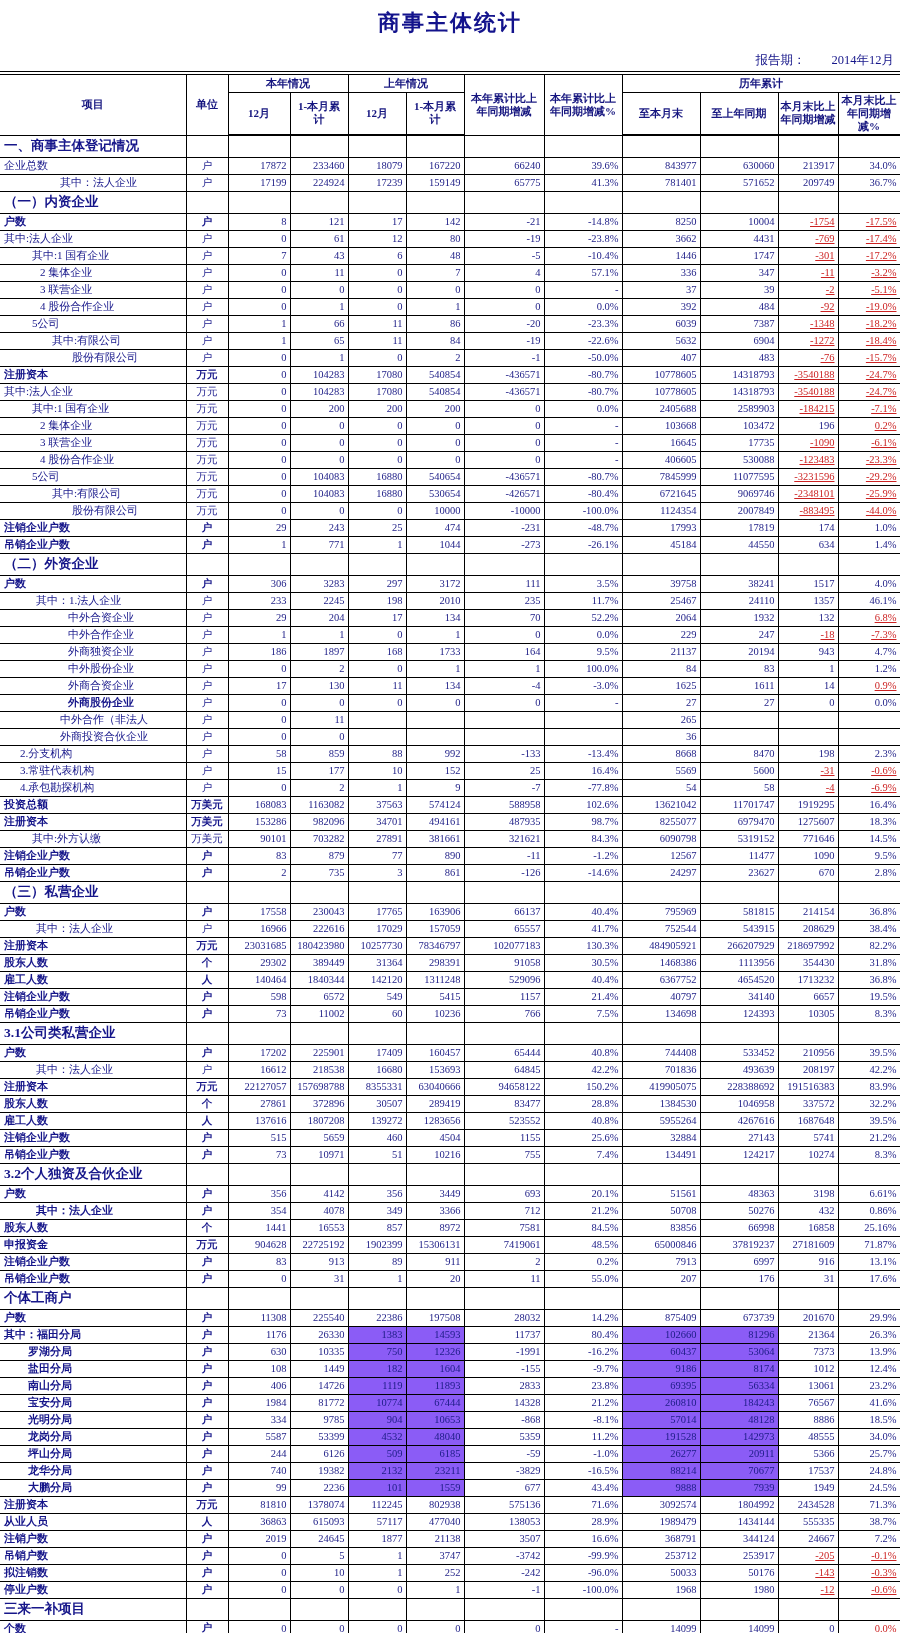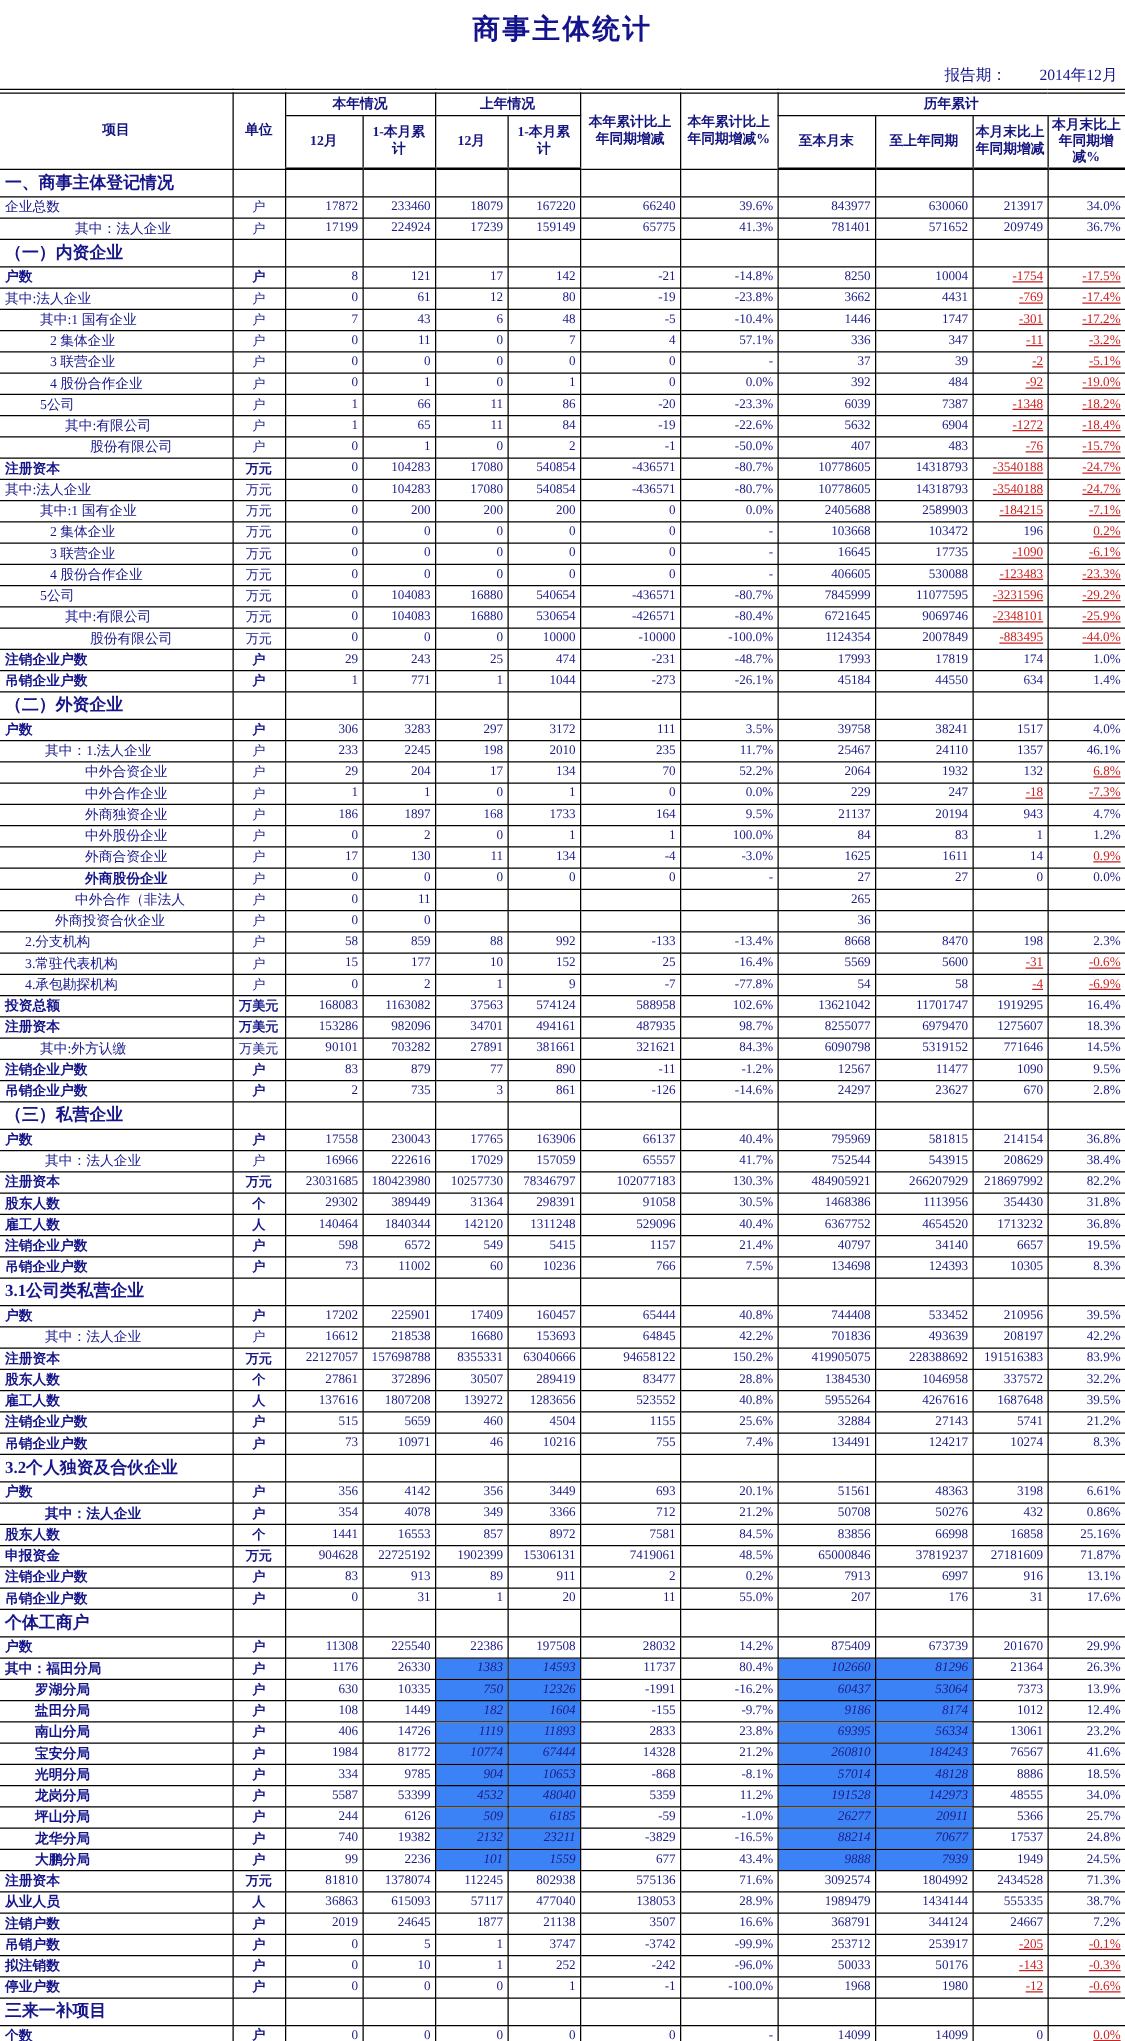--- a/index.html
+++ b/index.html
@@ -15,21 +15,21 @@
   thead tr.h2row th{height:37px;border-bottom:2px solid #000;}
   tr.data-row{height:17px;}
   tr.section-row{height:22px;}
   td.label{font-size:11px;text-align:left;padding:0 2px 0 4px;font-weight:normal;}
   td.label.bold{font-weight:bold;}
   td.section-label{font-size:13.5px;font-weight:bold;padding-left:4px;}
   td.unit{font-size:10.5px;text-align:center;}
   td.unit.bold{font-weight:bold;}
   td.num{font-size:10.5px;text-align:right;padding-right:3px;color:#1c1c86;}
   td.num.red{color:#cc2222;text-decoration:underline;}
-  td.num.hl{background:#3b82f6;font-style:italic;}
+  td.num.hl{background:#8b5cf6;}
 </style>
 </head>
 <body>
 
 <div class="page">
   <h1 class="title">商事主体统计</h1>
   <div class="report-line">
     <span>报告期：</span>
     <span>2014年12月</span>
   </div>
@@ -541,21 +541,21 @@
           <td class="num"></td>
           <td class="num"></td>
           <td class="num"></td>
           <td class="num"></td>
           <td class="num">265</td>
           <td class="num"></td>
           <td class="num"></td>
           <td class="num"></td>
         </tr>
         <tr class="data-row">
-          <td class="label" style="padding-left: 44px;">外商投资合伙企业</td>
+          <td class="label" style="padding-left: 60px;">外商投资合伙企业</td>
           <td class="unit">户</td>
           <td class="num">0</td>
           <td class="num">0</td>
           <td class="num"></td>
           <td class="num"></td>
           <td class="num"></td>
           <td class="num"></td>
           <td class="num">36</td>
           <td class="num"></td>
           <td class="num"></td>
@@ -881,21 +881,21 @@
           <td class="num">32884</td>
           <td class="num">27143</td>
           <td class="num">5741</td>
           <td class="num">21.2%</td>
         </tr>
         <tr class="data-row">
           <td class="label bold" style="padding-left: 4px;">吊销企业户数</td>
           <td class="unit bold">户</td>
           <td class="num">73</td>
           <td class="num">10971</td>
-          <td class="num">46</td>
+          <td class="num">51</td>
           <td class="num">10216</td>
           <td class="num">755</td>
           <td class="num">7.4%</td>
           <td class="num">134491</td>
           <td class="num">124217</td>
           <td class="num">10274</td>
           <td class="num">8.3%</td>
         </tr>
         <tr class="section-row">
           <td class="label section-label">3.2个人独资及合伙企业</td>

